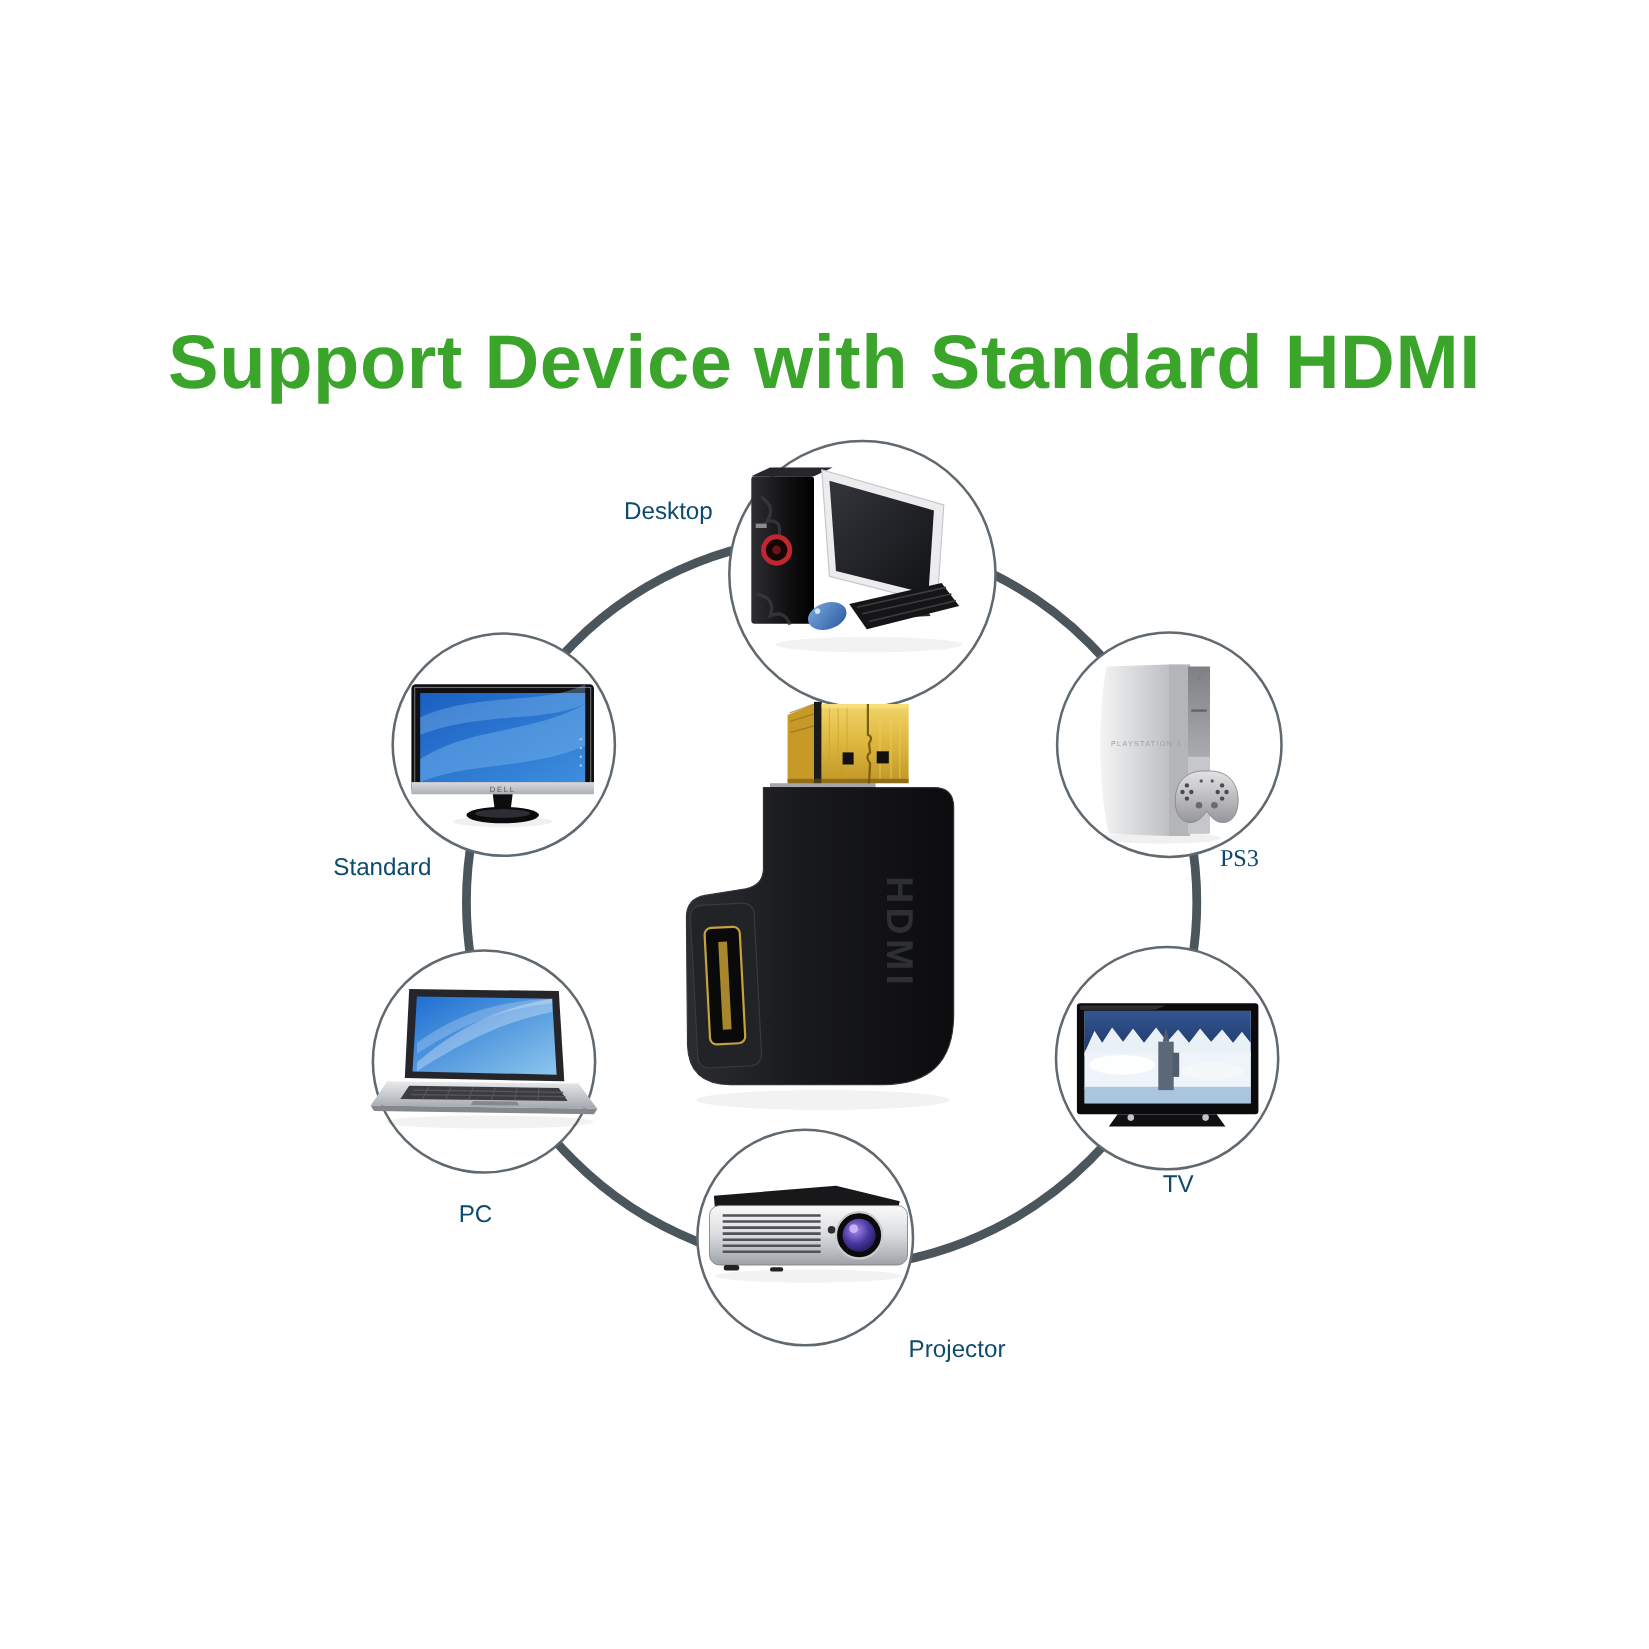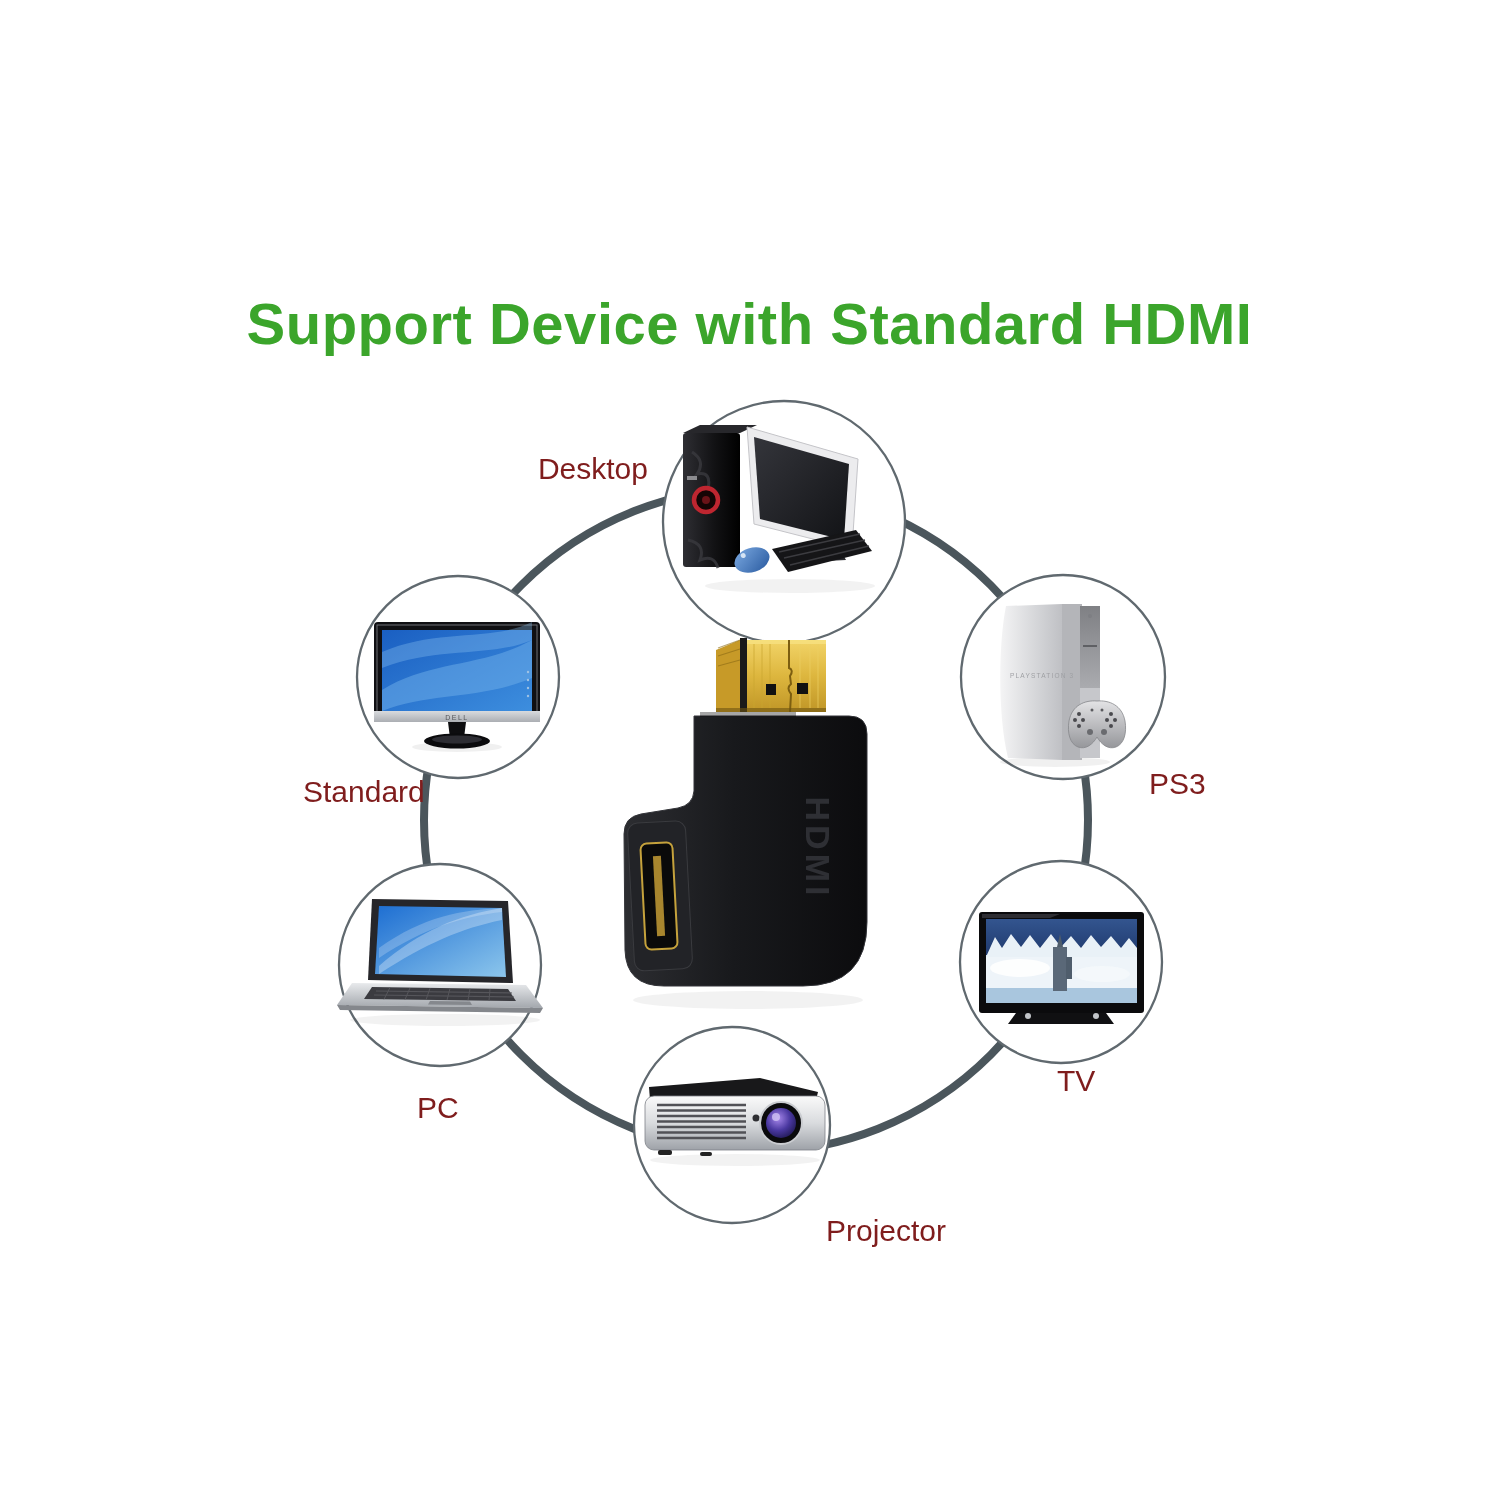--- a/index.html
+++ b/index.html
@@ -2,27 +2,27 @@
 <html><head>
 <meta charset="utf-8">
 <style>
   html,body{margin:0;padding:0;background:#ffffff;}
   .canvas{
     position:relative;width:1499px;height:1499px;background:#ffffff;overflow:hidden;
     font-family:"Liberation Sans", sans-serif;
   }
   .title{
     position:absolute;left:0;top:290px;width:1499px;text-align:center;
-    font-size:58px;font-weight:700;color:#3BA52B;letter-spacing:0.5px;
+    font-size:69px;font-weight:700;color:#3BA52B;letter-spacing:0.5px;
   }
   .node-label{
-    position:absolute;font-size:30px;color:#7f1d1d;white-space:nowrap;
+    position:absolute;font-size:22px;color:#0c4a6e;white-space:nowrap;
   }
   .lbl-desktop{left:450px;top:452px;width:198px;text-align:right;}
-  .lbl-ps3{left:1149px;top:767px;}
+  .lbl-ps3{left:1109px;top:767px;font-family:Liberation Serif, serif;}
   .lbl-tv{left:1057px;top:1064px;}
   .lbl-projector{left:826px;top:1170px;margin-top:44px;}
   .lbl-pc{left:417px;top:1091px;}
   .lbl-display{left:303px;top:775px;}
   svg{position:absolute;left:0;top:0;}
 </style>
 </head>
 <body>
 
 <div class="canvas">

